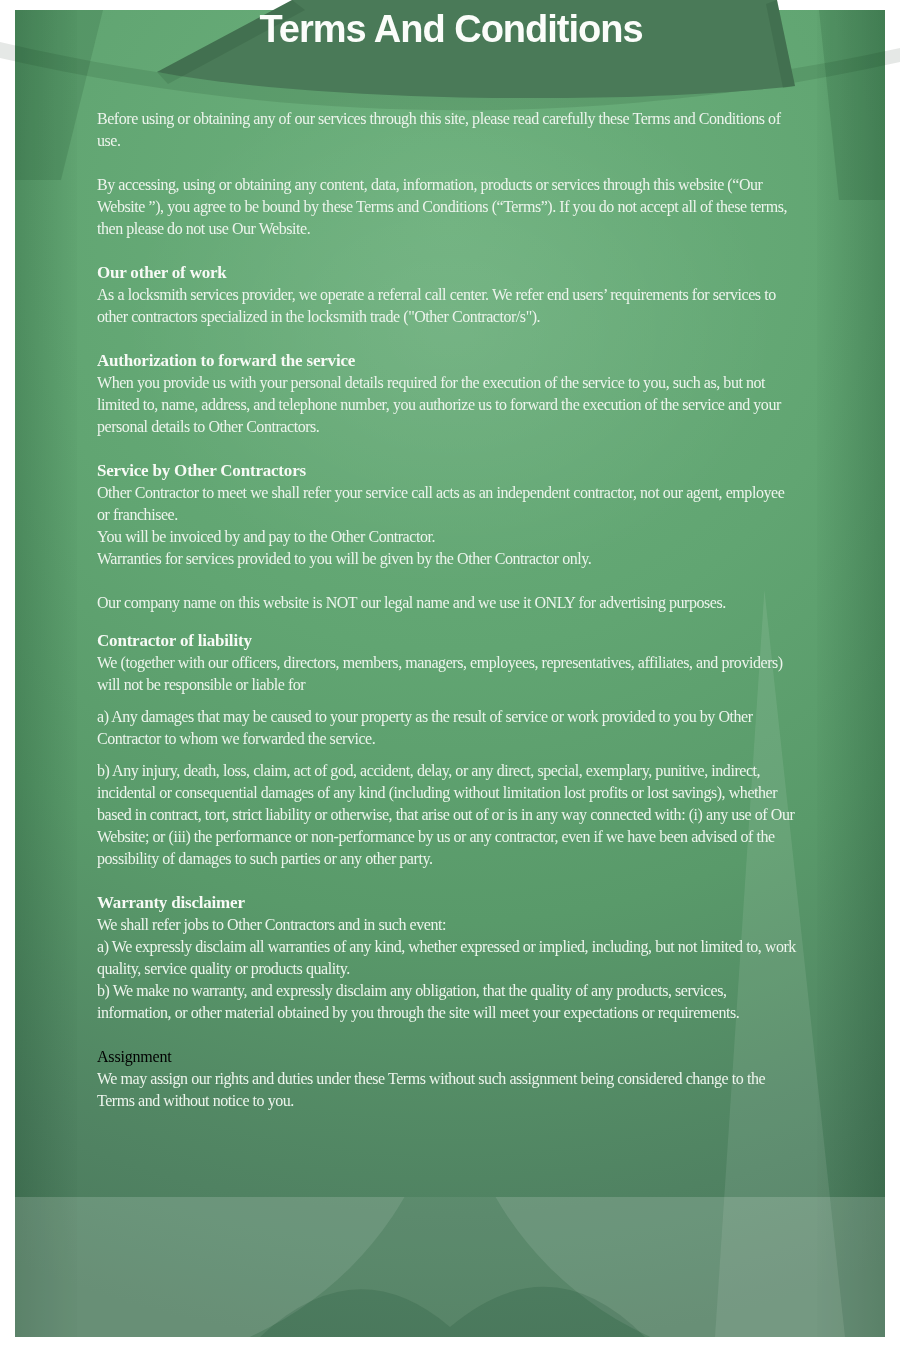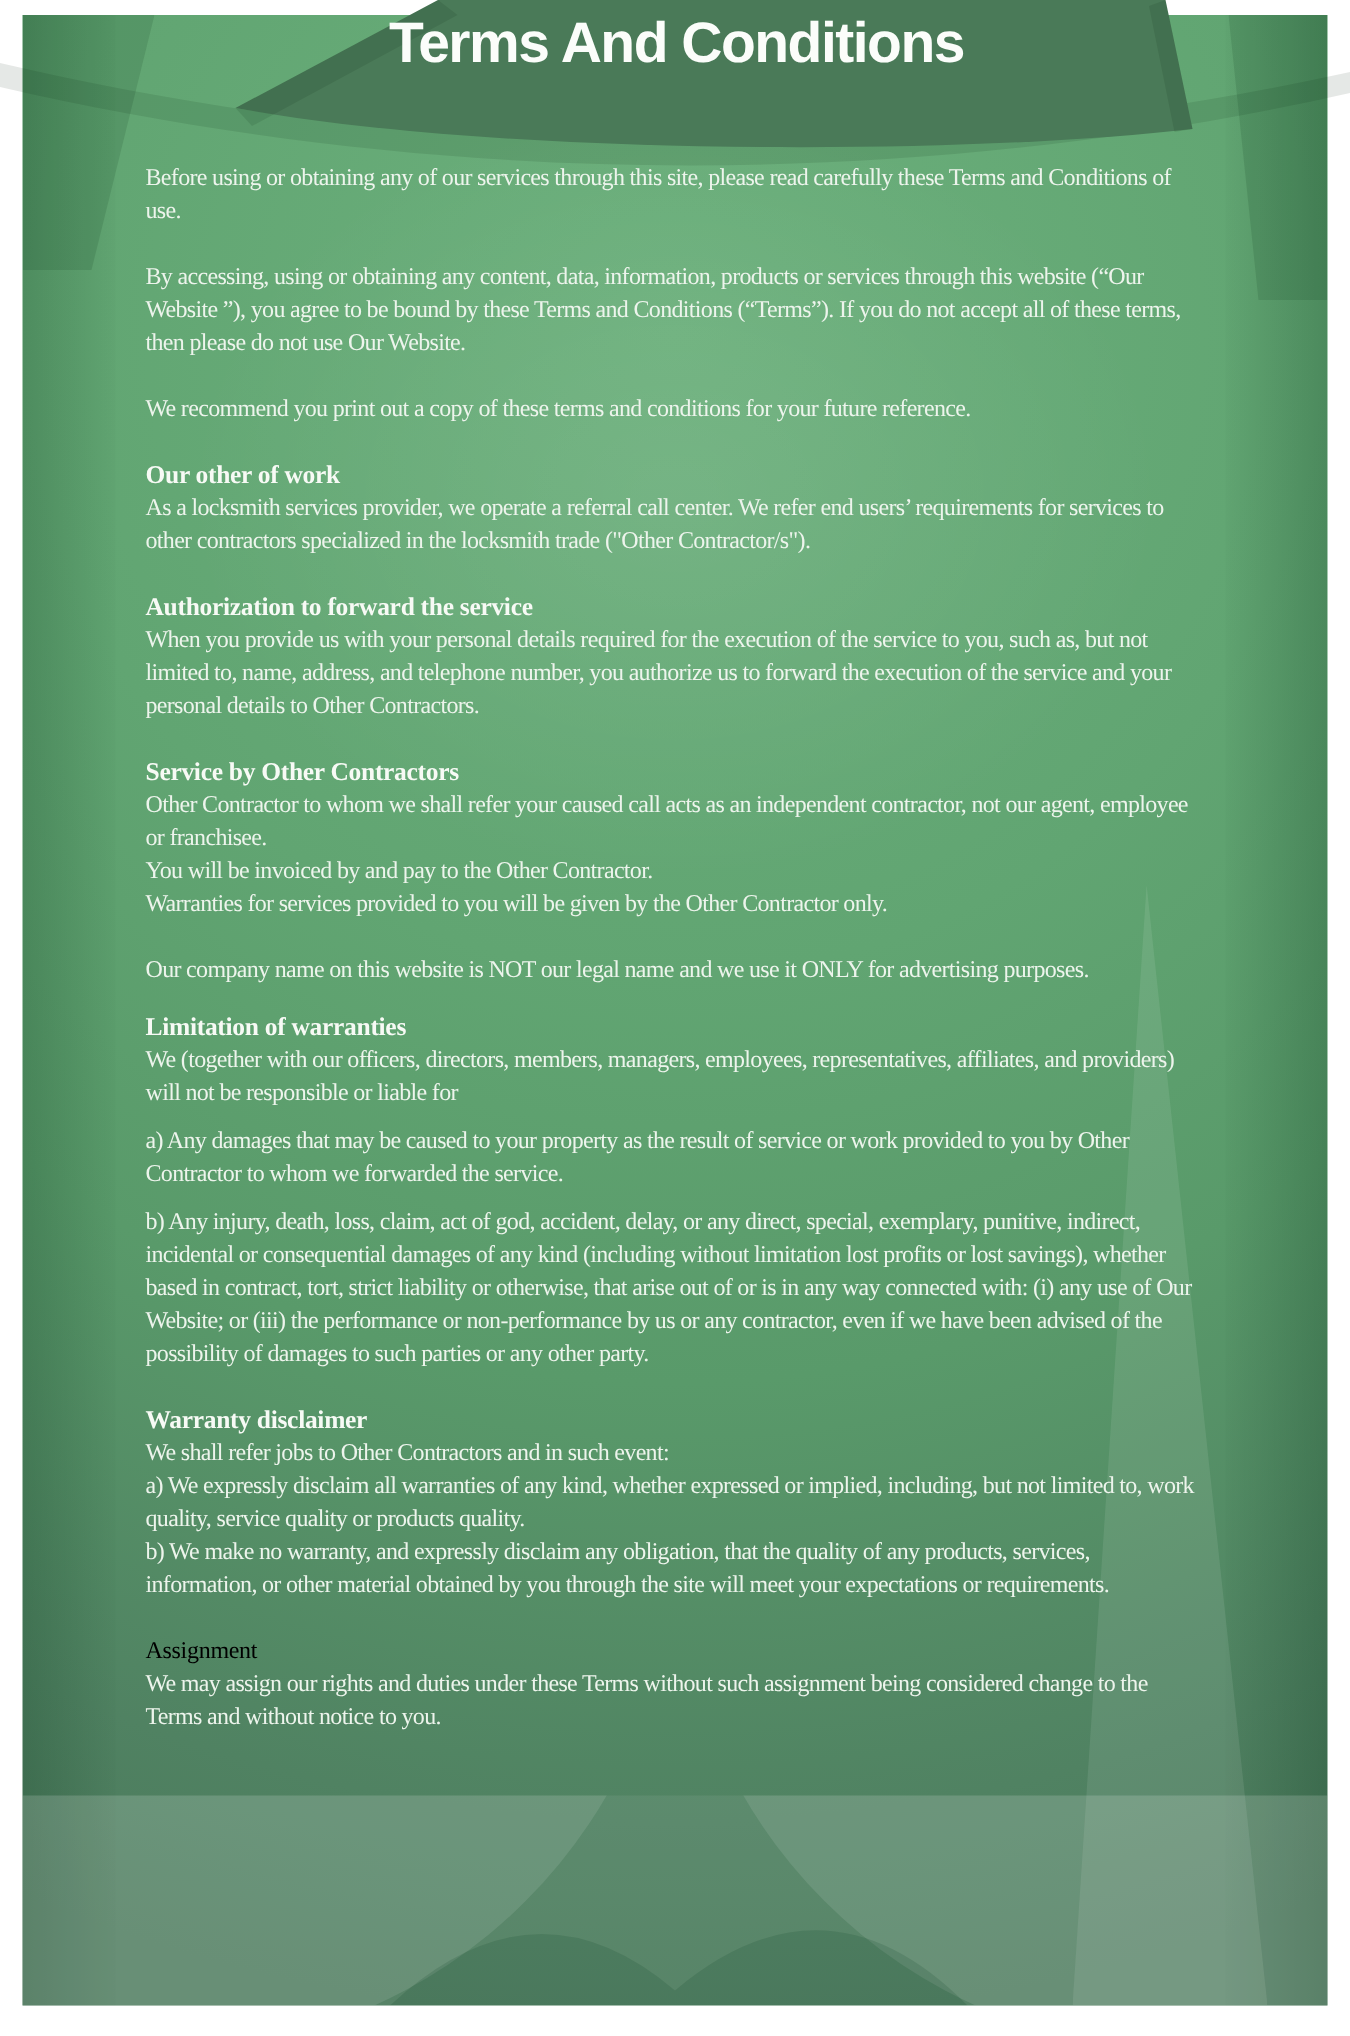--- a/index.html
+++ b/index.html
@@ -82,41 +82,38 @@
 <h1 class="title">Terms And Conditions</h1>
 
 <div class="content" id="content" style="color: rgb(237, 244, 236); font-family: Liberation Serif, serif;">
     <section>
       <p>Before using or obtaining any of our services through this site, please read carefully these Terms and Conditions of use.</p>
     </section>
     <section>
       <p>By accessing, using or obtaining any content, data, information, products or services through this website (“Our Website ”), you agree to be bound by these Terms and Conditions (“Terms”). If you do not accept all of these terms, then please do not use Our Website.</p>
     </section>
     <section>
-      <p>We recommend you print out a copy of these terms and conditions for your future reference.</p>
-    </section>
-    <section>
       <h2>Our other of work</h2>
       <p>As a locksmith services provider, we operate a referral call center. We refer end users’ requirements for services to other contractors specialized in the locksmith trade ("Other Contractor/s").</p>
     </section>
     <section>
       <h2>Authorization to forward the service</h2>
       <p>When you provide us with your personal details required for the execution of the service to you, such as, but not limited to, name, address, and telephone number, you authorize us to forward the execution of the service and your personal details to Other Contractors.</p>
     </section>
     <section>
       <h2>Service by Other Contractors</h2>
-      <p>Other Contractor to whom we shall refer your caused call acts as an independent contractor, not our agent, employee or franchisee.
+      <p>Other Contractor to meet we shall refer your service call acts as an independent contractor, not our agent, employee or franchisee.
 You will be invoiced by and pay to the Other Contractor.
 Warranties for services provided to you will be given by the Other Contractor only.</p>
     </section>
     <section class="tight">
       <p>Our company name on this website is NOT our legal name and we use it ONLY for advertising purposes.</p>
     </section>
     <section>
-      <h2>Limitation of warranties</h2>
+      <h2>Contractor of liability</h2>
       <p>We (together with our officers, directors, members, managers, employees, representatives, affiliates, and providers) will not be responsible or liable for</p>
       <p>a) Any damages that may be caused to your property as the result of service or work provided to you by Other Contractor to whom we forwarded the service.</p>
       <p>b) Any injury, death, loss, claim, act of god, accident, delay, or any direct, special, exemplary, punitive, indirect, incidental or consequential damages of any kind (including without limitation lost profits or lost savings), whether based in contract, tort, strict liability or otherwise, that arise out of or is in any way connected with: (i) any use of Our Website; or (iii) the performance or non-performance by us or any contractor, even if we have been advised of the possibility of damages to such parties or any other party.</p>
     </section>
     <section>
       <h2>Warranty disclaimer</h2>
       <p>We shall refer jobs to Other Contractors and in such event:
 a) We expressly disclaim all warranties of any kind, whether expressed or implied, including, but not limited to, work quality, service quality or products quality.
 b) We make no warranty, and expressly disclaim any obligation, that the quality of any products, services, information, or other material obtained by you through the site will meet your expectations or requirements.</p>
     </section>

